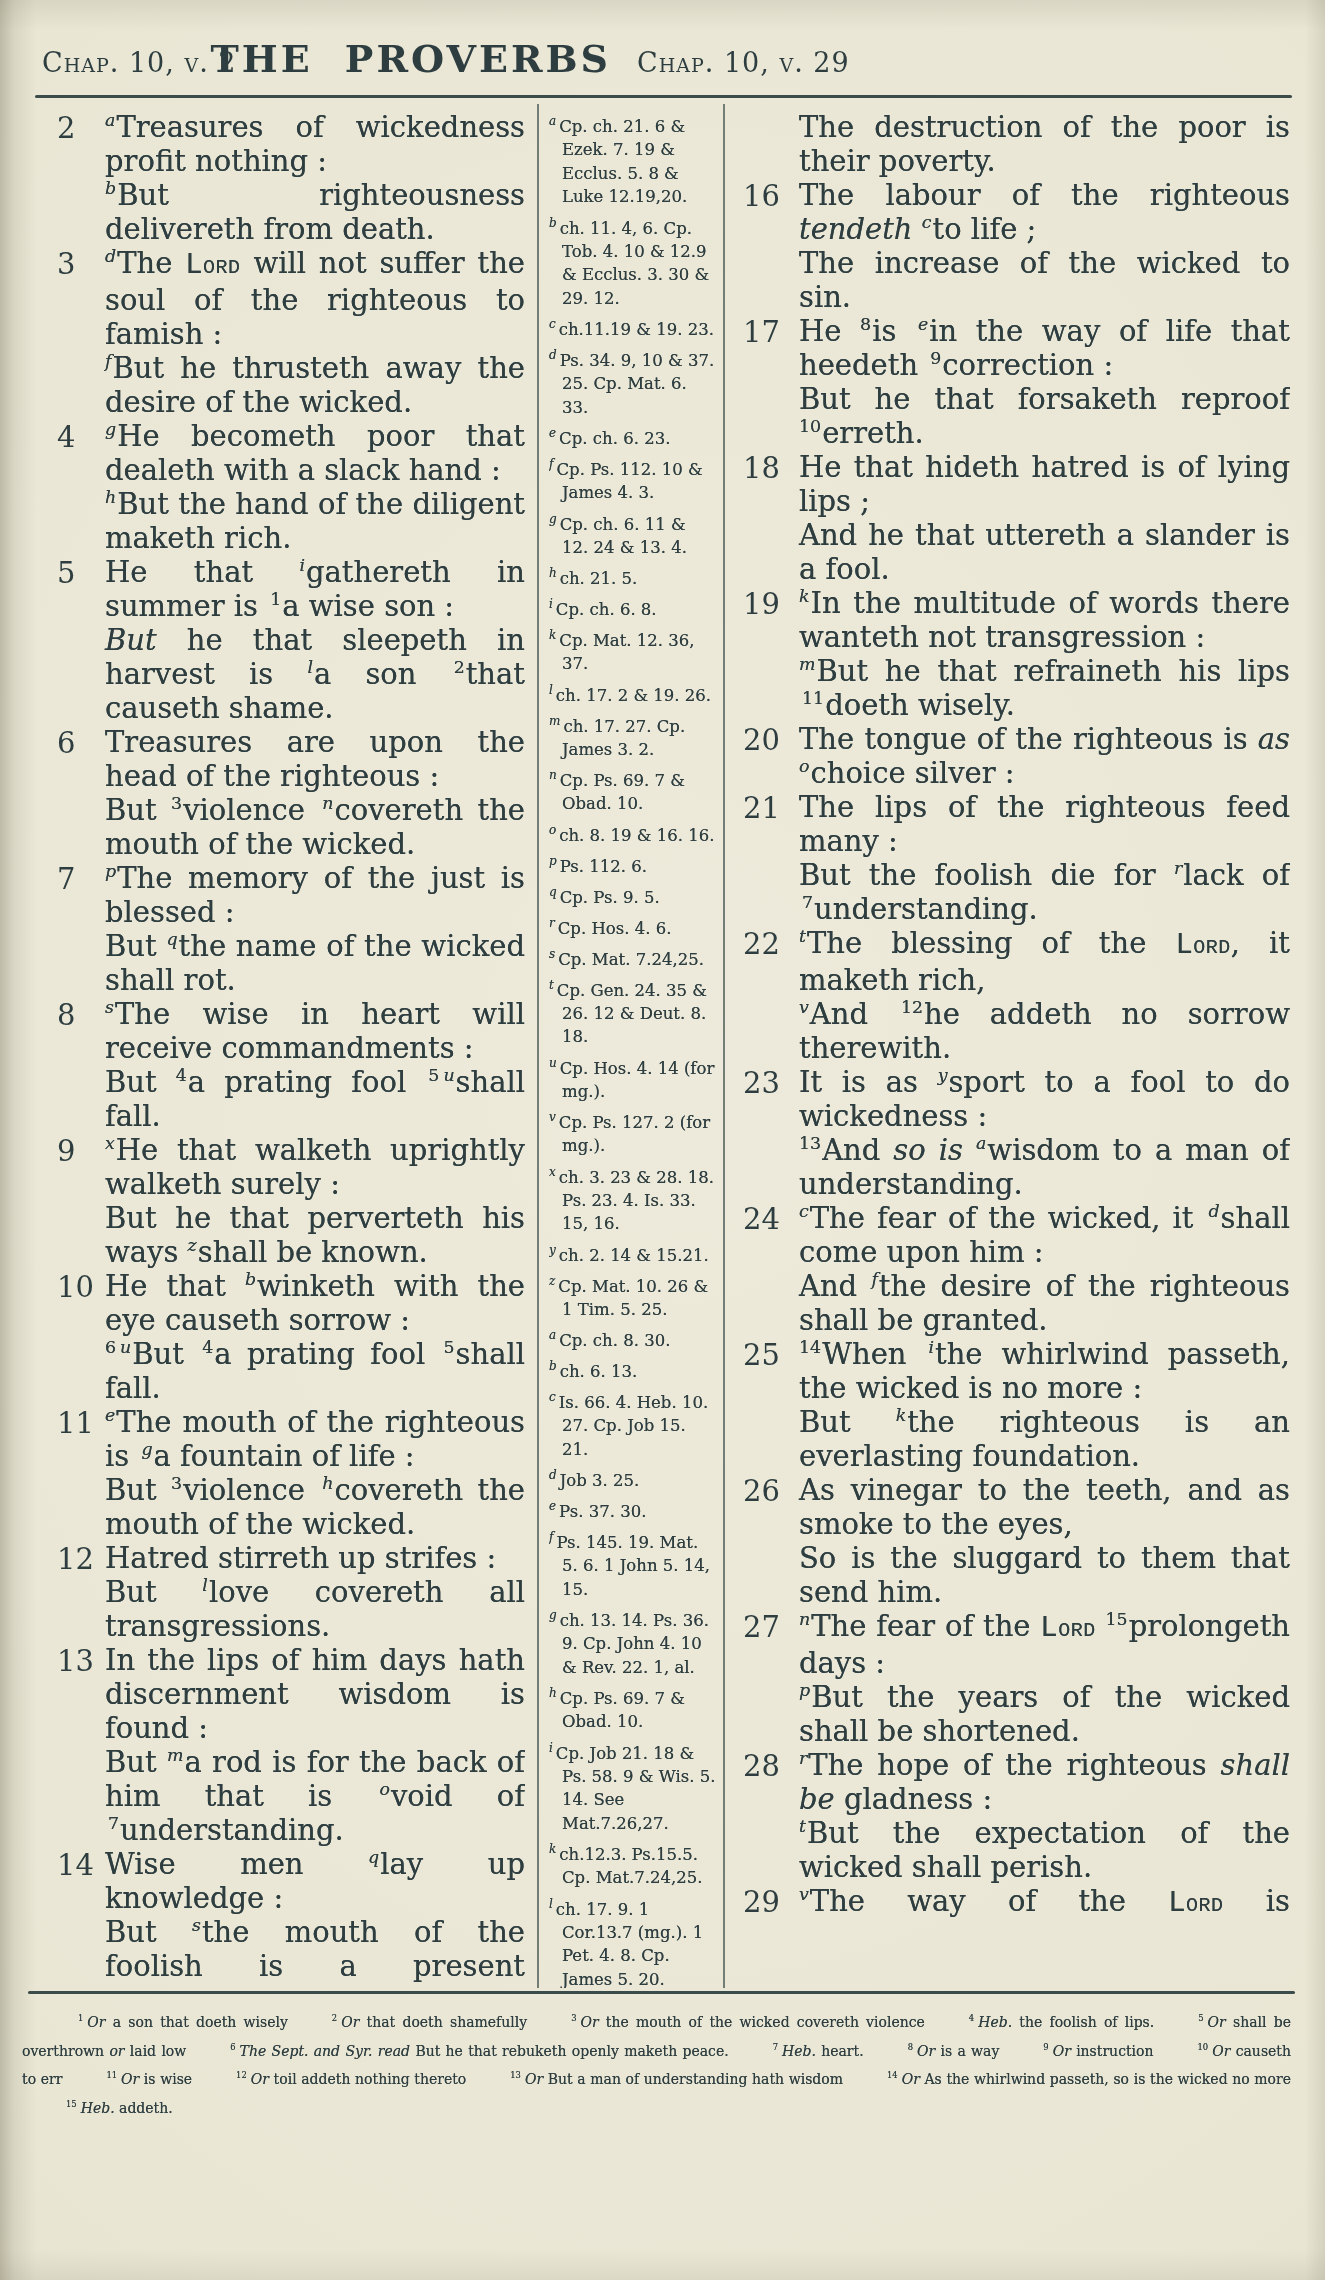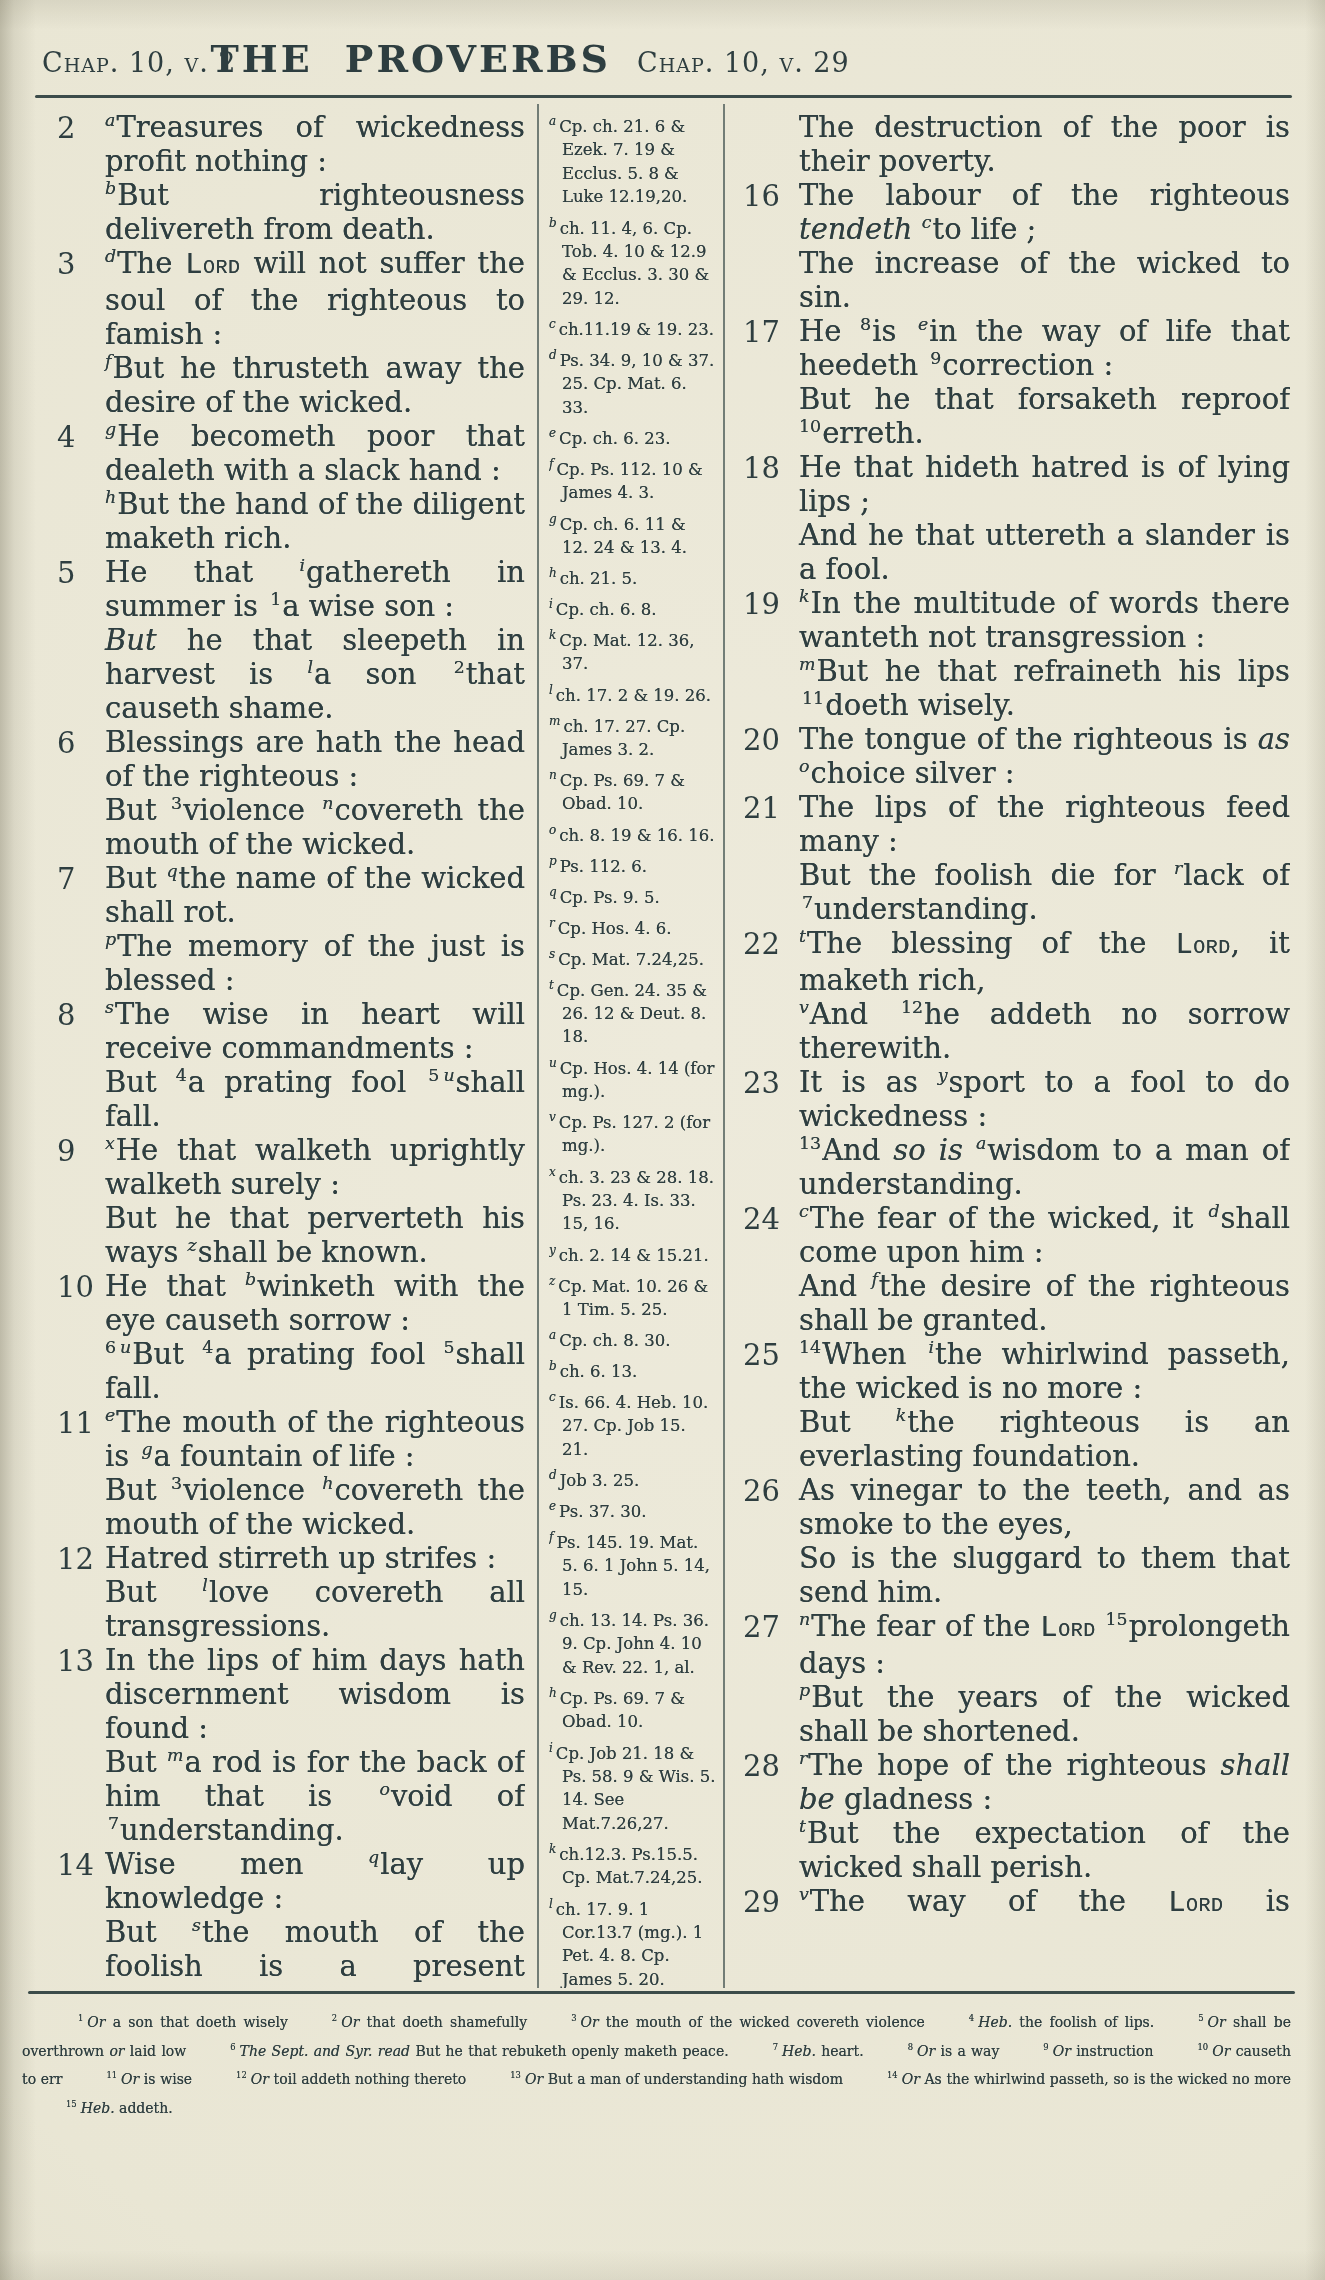--- a/index.html
+++ b/index.html
@@ -79,27 +79,27 @@
           <p class="part"><span class="sup">g</span>He becometh poor that dealeth with a slack hand :</p>
           <p class="part"><span class="sup">h</span>But the hand of the diligent maketh rich.</p>
         </div>
         <div class="verse">
           <span class="vnum">5</span>
           <p class="part">He that <span class="sup">i</span>gathereth in summer is <span class="sup num">1</span>a wise son :</p>
           <p class="part"><span class="it">But</span> he that sleepeth in harvest is <span class="sup">l</span>a son <span class="sup num">2</span>that causeth shame.</p>
         </div>
         <div class="verse">
           <span class="vnum">6</span>
-          <p class="part">Blessings are hath the head of the righteous :</p>
+          <p class="part">Treasures are upon the head of the righteous :</p>
           <p class="part">But <span class="sup num">3</span>violence <span class="sup">n</span>covereth the mouth of the wicked.</p>
         </div>
         <div class="verse">
           <span class="vnum">7</span>
+          <p class="part"><span class="sup">p</span>The memory of the just is blessed :</p>
           <p class="part">But <span class="sup">q</span>the name of the wicked shall rot.</p>
-          <p class="part"><span class="sup">p</span>The memory of the just is blessed :</p>
         </div>
         <div class="verse">
           <span class="vnum">8</span>
           <p class="part"><span class="sup">s</span>The wise in heart will receive commandments :</p>
           <p class="part">But <span class="sup num">4</span>a prating fool <span class="sup num">5</span><span class="sup">u</span>shall fall.</p>
         </div>
         <div class="verse">
           <span class="vnum">9</span>
           <p class="part"><span class="sup">x</span>He that walketh uprightly walketh surely :</p>
           <p class="part">But he that perverteth his ways <span class="sup">z</span>shall be known.</p>

